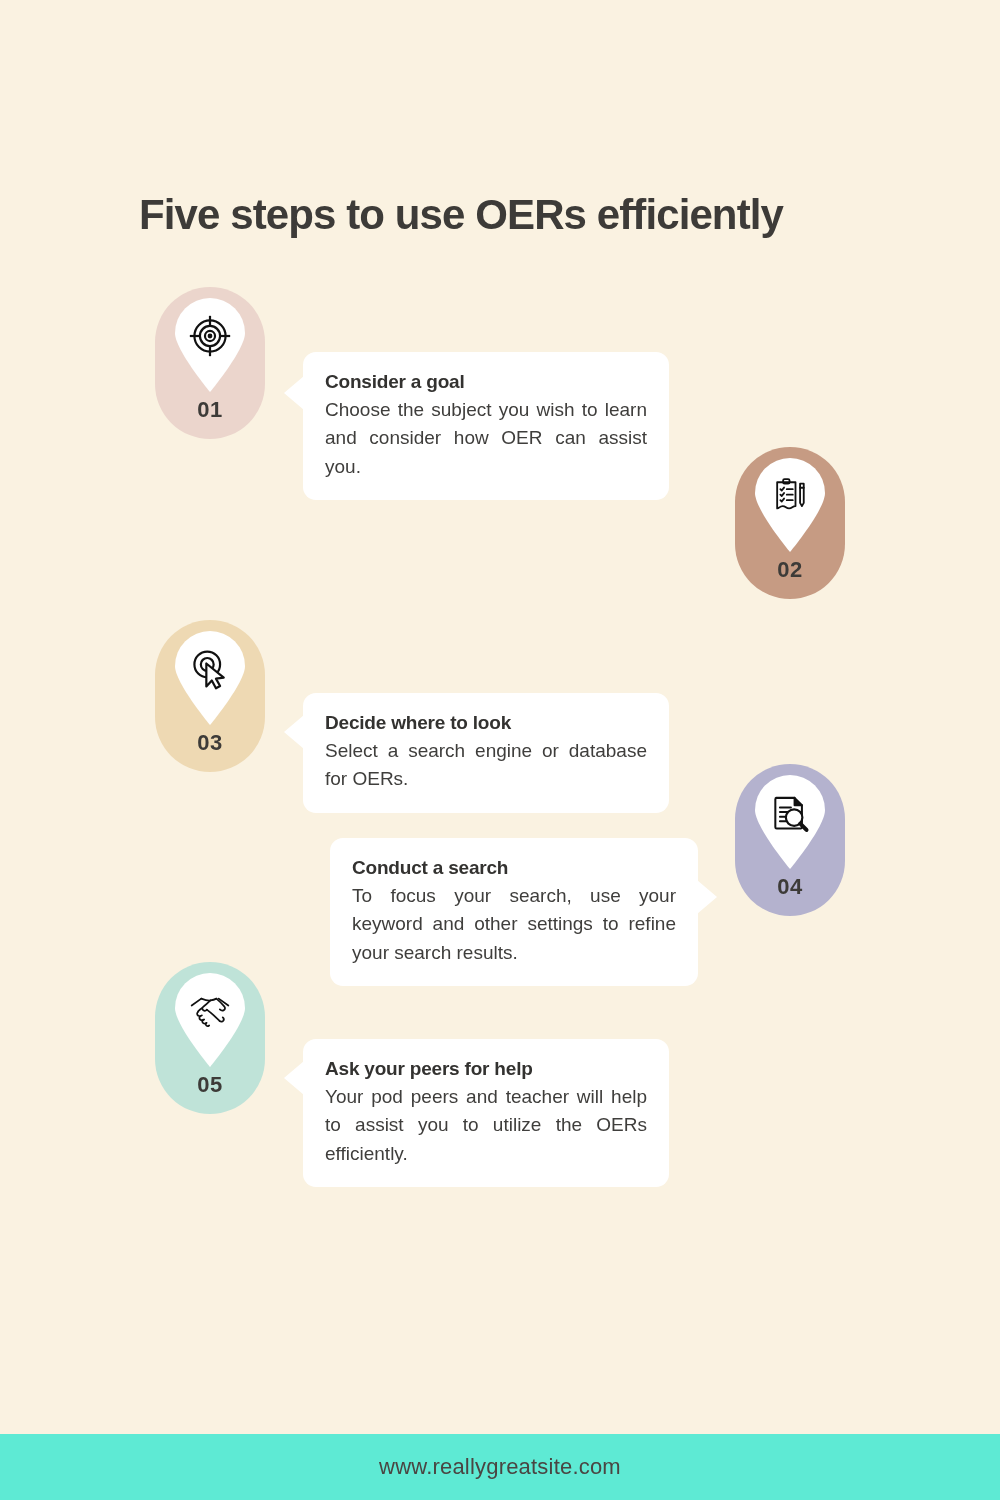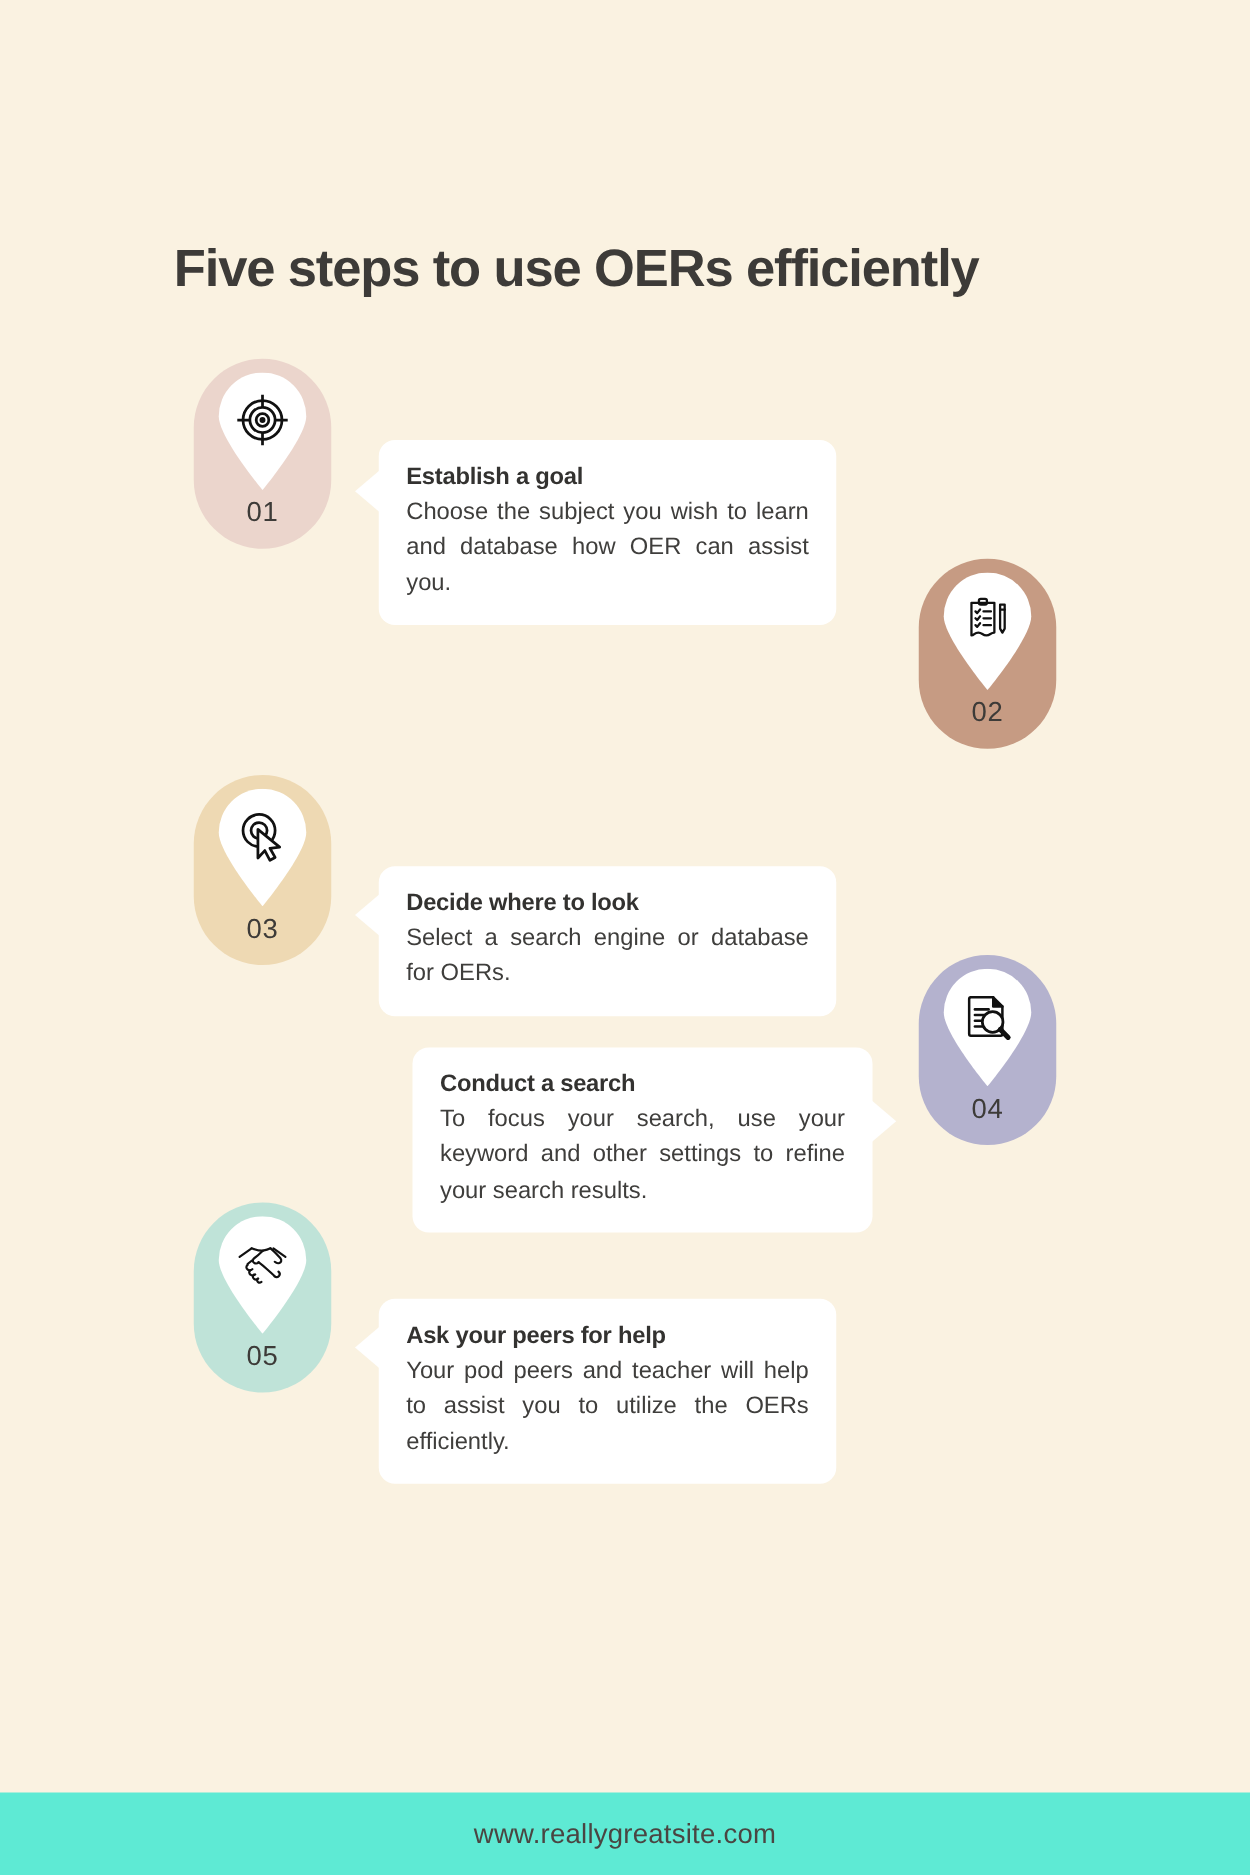--- a/index.html
+++ b/index.html
@@ -69,21 +69,21 @@
     position: relative;
     width: 44px;
     height: 44px;
     margin-top: 16px;
     z-index: 2;
   }
   .pin-icon svg { display: block; width: 44px; height: 44px; }
 
   .pin-num {
     font-size: 22px;
-    font-weight: normal;
+    font-weight: bold;
     letter-spacing: 0.5px;
     margin-top: 5px;
     color: #3d3b38;
   }
 
   
   .card {
     position: absolute;
     background: #ffffff;
     border-radius: 13px;
@@ -167,22 +167,22 @@
           <line x1="2" y1="24" x2="13" y2="24"></line>
           <line x1="35" y1="24" x2="46" y2="24"></line>
         </svg>
       </span>
     </div>
     <span class="pin-num">01</span>
   </div>
 
   <div class="card" style="left:303px; top:352px; width:366px;">
     <span class="tail tail-left" style="top:24px;"></span>
-    <div class="card-title">Establish a goal</div>
-    <div class="card-body">Choose the subject you wish to learn and database how OER can assist you.</div>
+    <div class="card-title">Consider a goal</div>
+    <div class="card-body">Choose the subject you wish to learn and consider how OER can assist you.</div>
   </div>
 
   <div class="pin" style="left:735px; top:447px; background:#C69B83;">
     <div class="pin-marker">
       <svg class="pin-drop" viewBox="0 0 78 94">
         <path d="M39 94 C39 94 4 52 4 35 A35 35 0 1 1 74 35 C74 52 39 94 39 94 Z" fill="#ffffff"></path>
       </svg>
       <span class="pin-icon">
         <svg viewBox="0 0 48 48" fill="none" stroke="#111111" stroke-width="2" stroke-linecap="round" stroke-linejoin="round">
           <path d="M10 9 h20 v26 c-3.5 0-3.5 2.5-7 2.5 S19.5 35 16 35 s-3.5 2.5-6 2.5 Z"></path>

